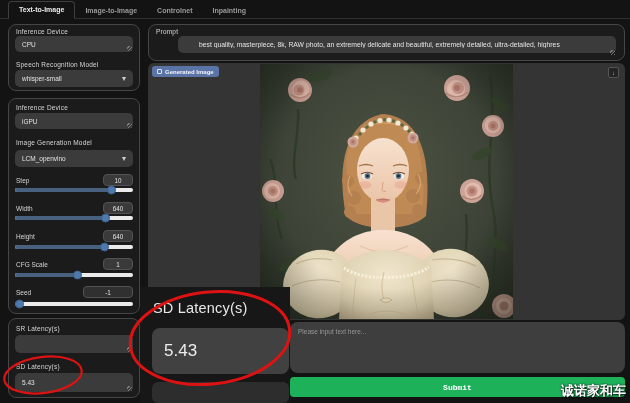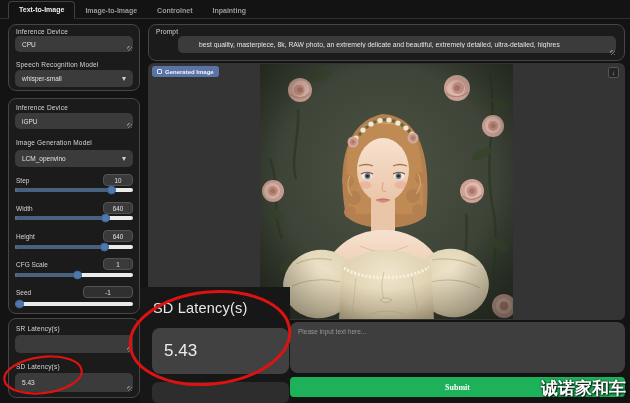--- a/index.html
+++ b/index.html
@@ -33,33 +33,33 @@
 
   .img-panel { position:absolute; left:148px; top:63px; width:477px; height:257px; background:#343434; border-radius:6px; }
   .badge { position:absolute; left:4px; top:3px; height:11px; background:#5b74a8; border-radius:3px; display:flex; align-items:center; gap:3px; padding:0 5px; font-size:6px; color:#f2f4fa; font-weight:bold; }
   .badge-ic { width:5px; height:5px; border:1px solid #dfe6f5; border-radius:1px; }
   .dlbtn { position:absolute; right:6px; top:4px; width:11px; height:11px; background:#242424; border:1px solid #555; border-radius:2px; display:flex; align-items:center; justify-content:center; }
   .dlbtn span { font-size:6px; color:#bbb; line-height:1; }
   .portrait { position:absolute; left:112px; top:1px; width:253px; height:255px; }
 
   .free-text { position:absolute; left:290px; top:322px; width:335px; height:51px; background:#3e3e3e; border:none; border-radius:8px; resize:none; font-size:6.5px; color:#ddd; padding:6px 8px; font-family:"Liberation Sans", sans-serif; }
   .free-text::placeholder { color:#979797; }
-  .submit { position:absolute; left:290px; top:377px; width:335px; height:20px; background:#1db15a; border:none; border-radius:4px; color:#fff; font-weight:bold; font-size:8px; cursor:pointer; font-family:Liberation Serif, serif; }
+  .submit { position:absolute; left:290px; top:377px; width:335px; height:20px; background:#1db15a; border:none; border-radius:4px; color:#fff; font-weight:bold; font-size:8px; cursor:pointer; font-family:Liberation Mono, monospace; }
 
   
   .callout { position:absolute; left:140px; top:287px; width:150px; height:116px; background:#171717; z-index:5; }
   .callout .ttl { position:absolute; left:13px; top:13px; font-size:14.5px; color:#e8e8e8; letter-spacing:.2px; }
   .callout .val { position:absolute; left:12px; top:41px; width:137px; height:46px; background:#414141; border-radius:8px; }
   .callout .val span { position:absolute; left:12px; top:13px; font-size:17px; color:#ededed; }
   .callout .ghost { position:absolute; left:12px; top:95px; width:137px; height:21px; background:#2d2d2d; border-radius:6px; }
 
   .annot { position:absolute; left:0; top:0; width:630px; height:403px; pointer-events:none; z-index:9; }
 
   .watermark { position:absolute; right:4px; bottom:5px; text-align:right; color:#fff; font-weight:bold; z-index:10; text-shadow:0 0 2px rgba(0,0,0,.9), 1px 1px 2px rgba(0,0,0,.9); line-height:1.05; }
-  .watermark .w1 { font-size:17px; }
+  .watermark .w1 { font-size:13px; }
   .watermark .w2 { font-size:17px; }
 </style>
 </head>
 <body>
 
 <div id="app">
 
   <div class="tabbar">
     <div class="tab active">Text-to-Image</div>
     <div class="tab">Image-to-Image</div>

